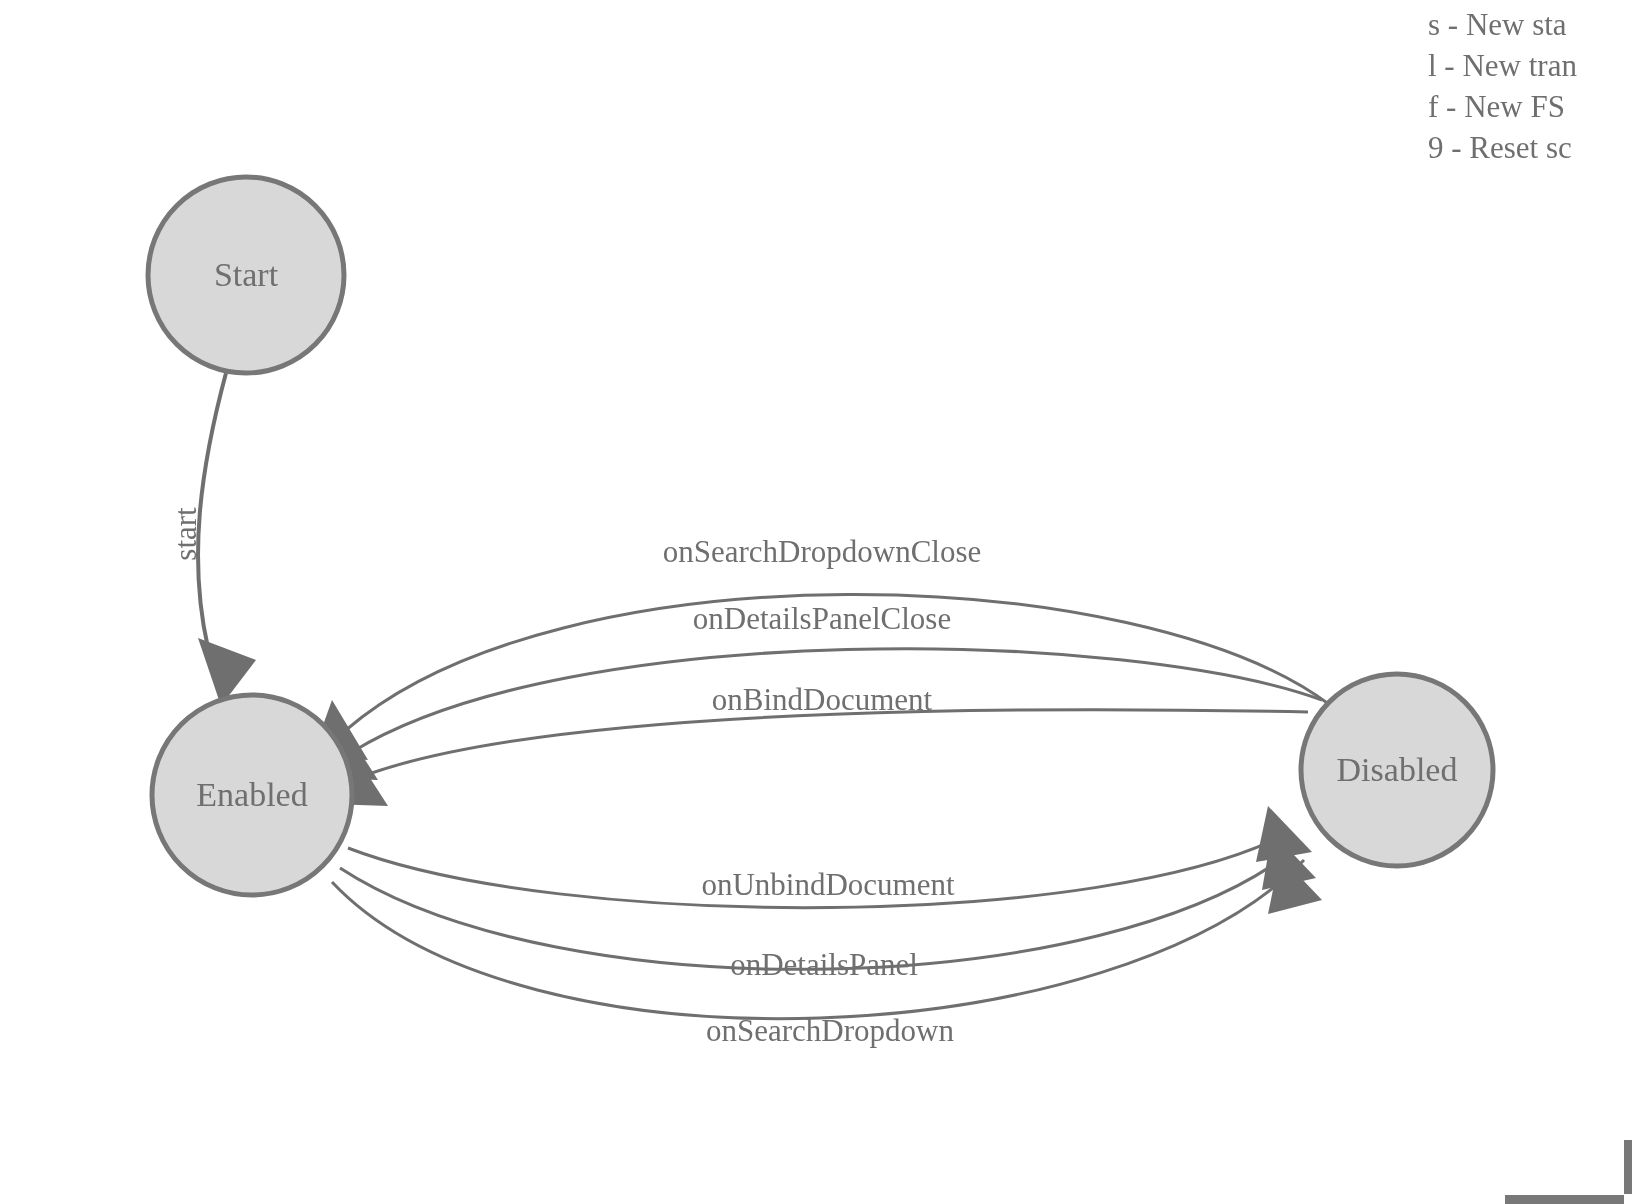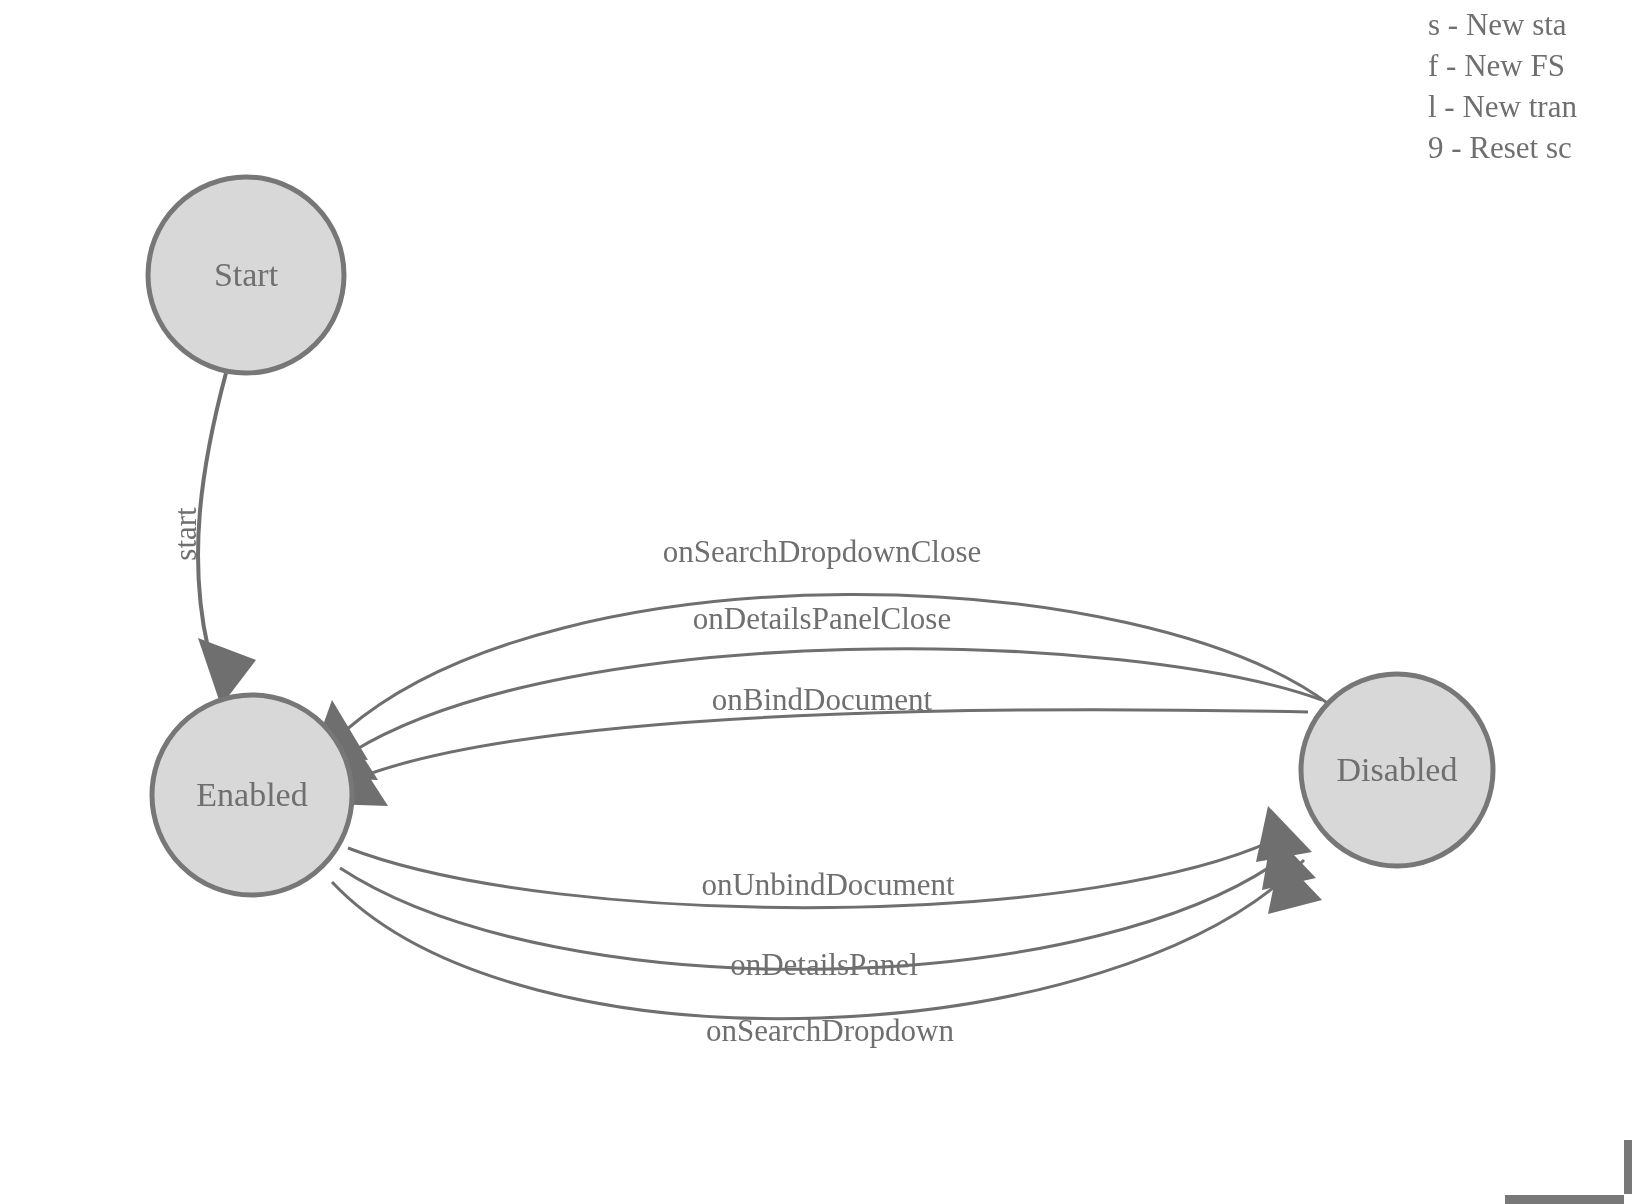--- a/index.html
+++ b/index.html
@@ -122,19 +122,19 @@
 
   <g>
     <circle cx="1397" cy="770" r="96" fill="#d8d8d8" stroke="#777777" stroke-width="5"></circle>
     <text x="1397" y="773" class="node-label" font-size="34" text-anchor="middle" dominant-baseline="middle">Disabled</text>
   </g>
 
 </svg>
 
 <div class="help-overlay">
   <div class="help-line">s - New sta</div>
+  <div class="help-line">l - New tran</div>
   <div class="help-line">f - New FS</div>
-  <div class="help-line">l - New tran</div>
   <div class="help-line">9 - Reset sc</div>
 </div>
 
 <div class="scroll-v"></div>
 <div class="scroll-h"></div>
 
 </body></html>

